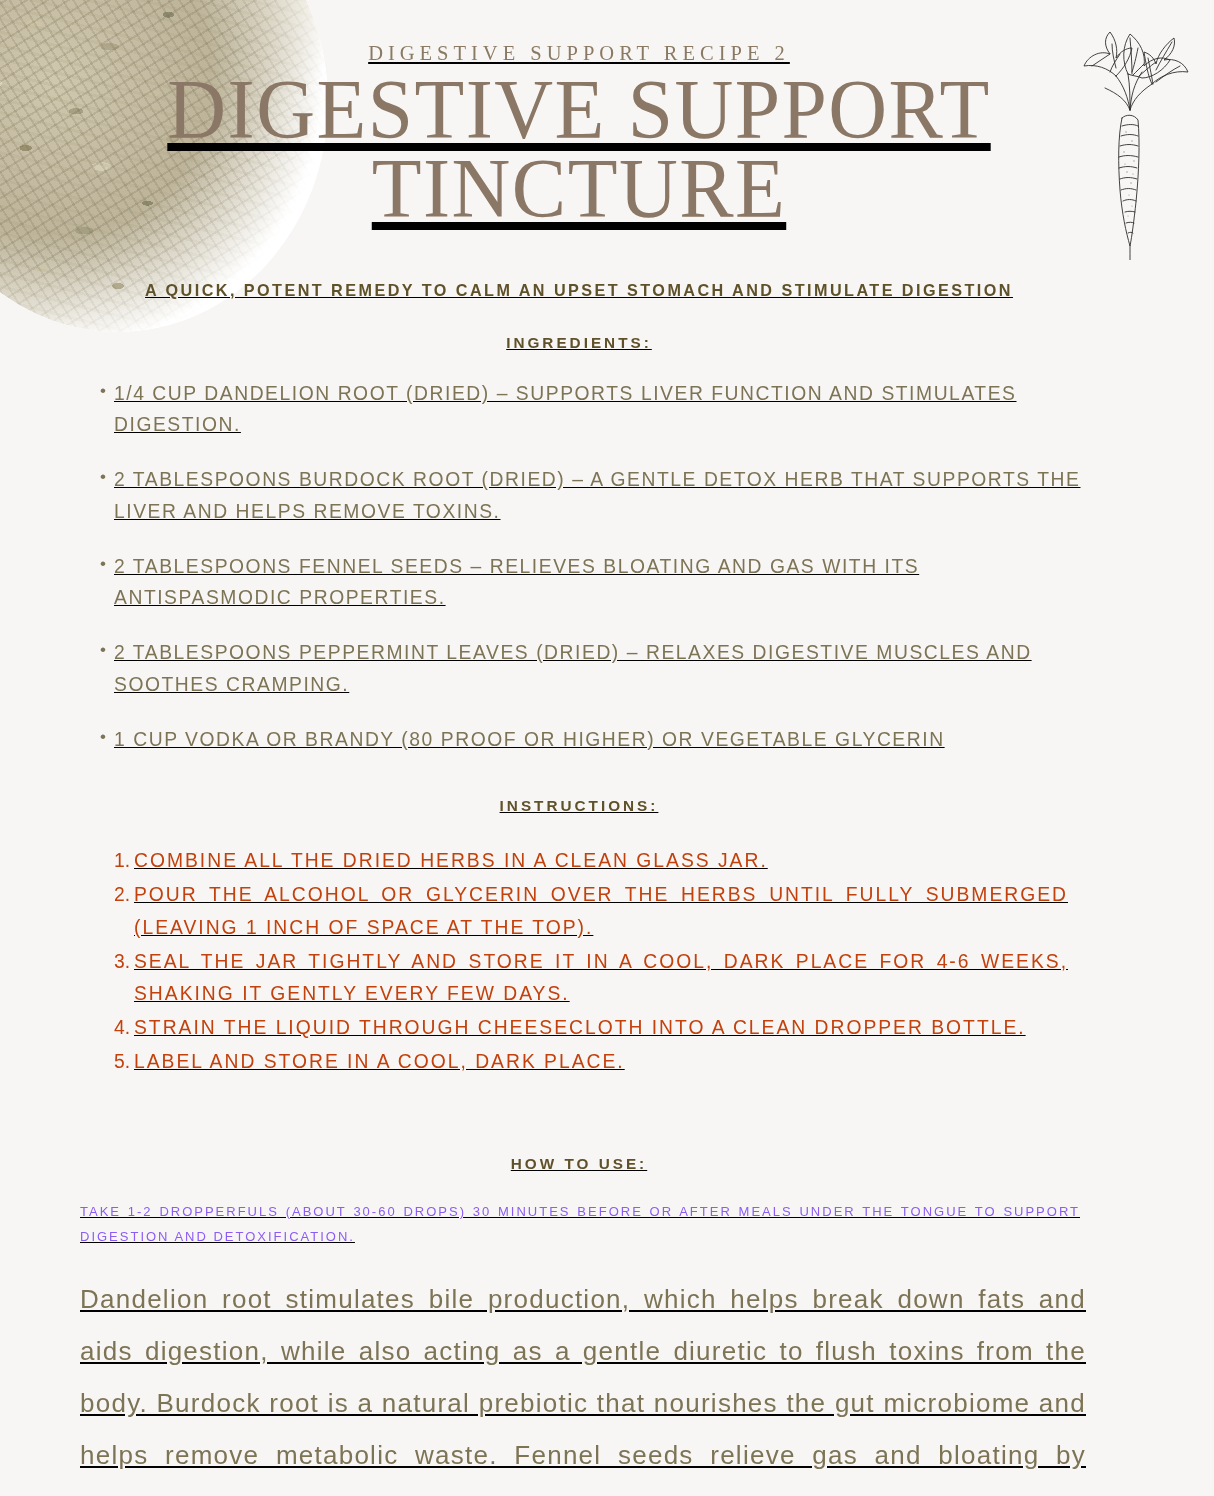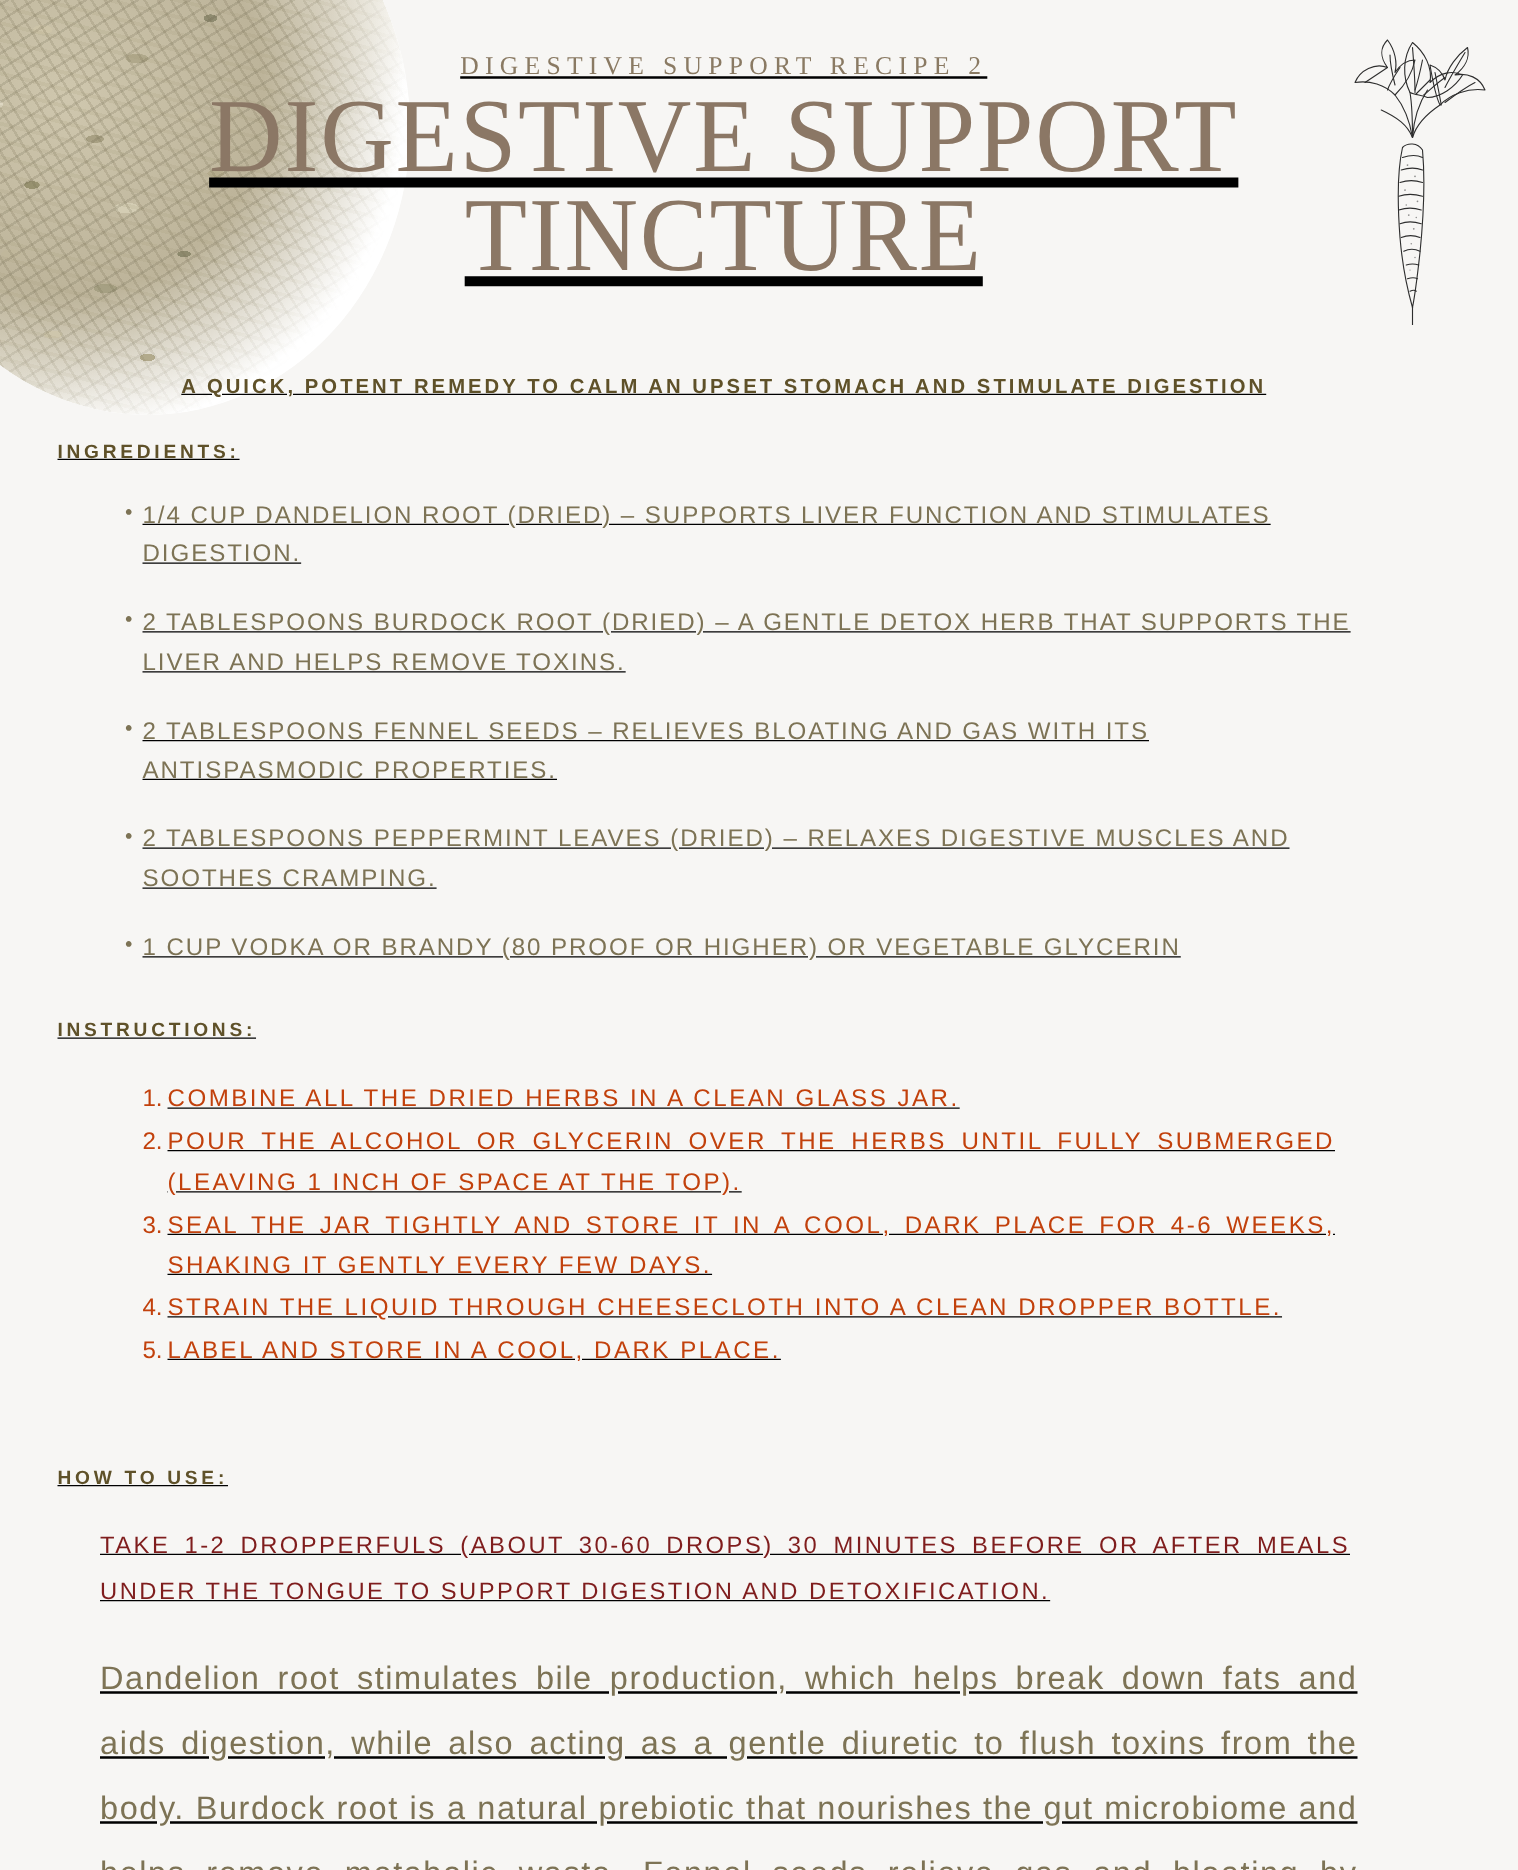--- a/index.html
+++ b/index.html
@@ -112,30 +112,31 @@
     font-weight: 400;
     font-size: 84px;
     line-height: 0.94;
     letter-spacing: 1.5px;
     color: #8b7765;
     transform: scaleX(0.97);
     text-transform: uppercase;
   }
 
   .subtitle {
-    margin: 71px 0 0 0;
+    margin: 52px 0 0 0;
     text-align: center;
     font-size: 16.2px;
     font-weight: 700;
     letter-spacing: 2.45px;
     color: #5f5129;
     text-transform: uppercase;
   }
 
   .section-heading {
+    text-align: center;
     font-size: 15.3px;
     font-weight: 700;
     letter-spacing: 3.0px;
     color: #5f5129;
     text-transform: uppercase;
     margin: 0;
   }
   .heading-ingredients { margin-top: 34px; }
   .heading-instructions { margin-top: 42px; }
   .heading-howtouse { margin-top: 76px; }
@@ -193,24 +194,24 @@
     top: 0;
     width: 30px;
     text-align: right;
     letter-spacing: 0;
   }
   .instructions li > span { display: inline; }
 
   .howtouse-body {
     margin: 26px 0 0 0;
     padding: 0 32px 0 34px;
-    font-size: 19px;
+    font-size: 13px;
     letter-spacing: 2.0px;
     line-height: 1.95;
-    color: #7f1d1d;
+    color: #8b5cf6;
     text-transform: uppercase;
     text-align: justify;
   }
 
   .benefit-body {
     margin: 24px 0 0 0;
     padding: 0 26px 0 34px;
     font-size: 26px;
     letter-spacing: 1.25px;
     line-height: 2.0;

